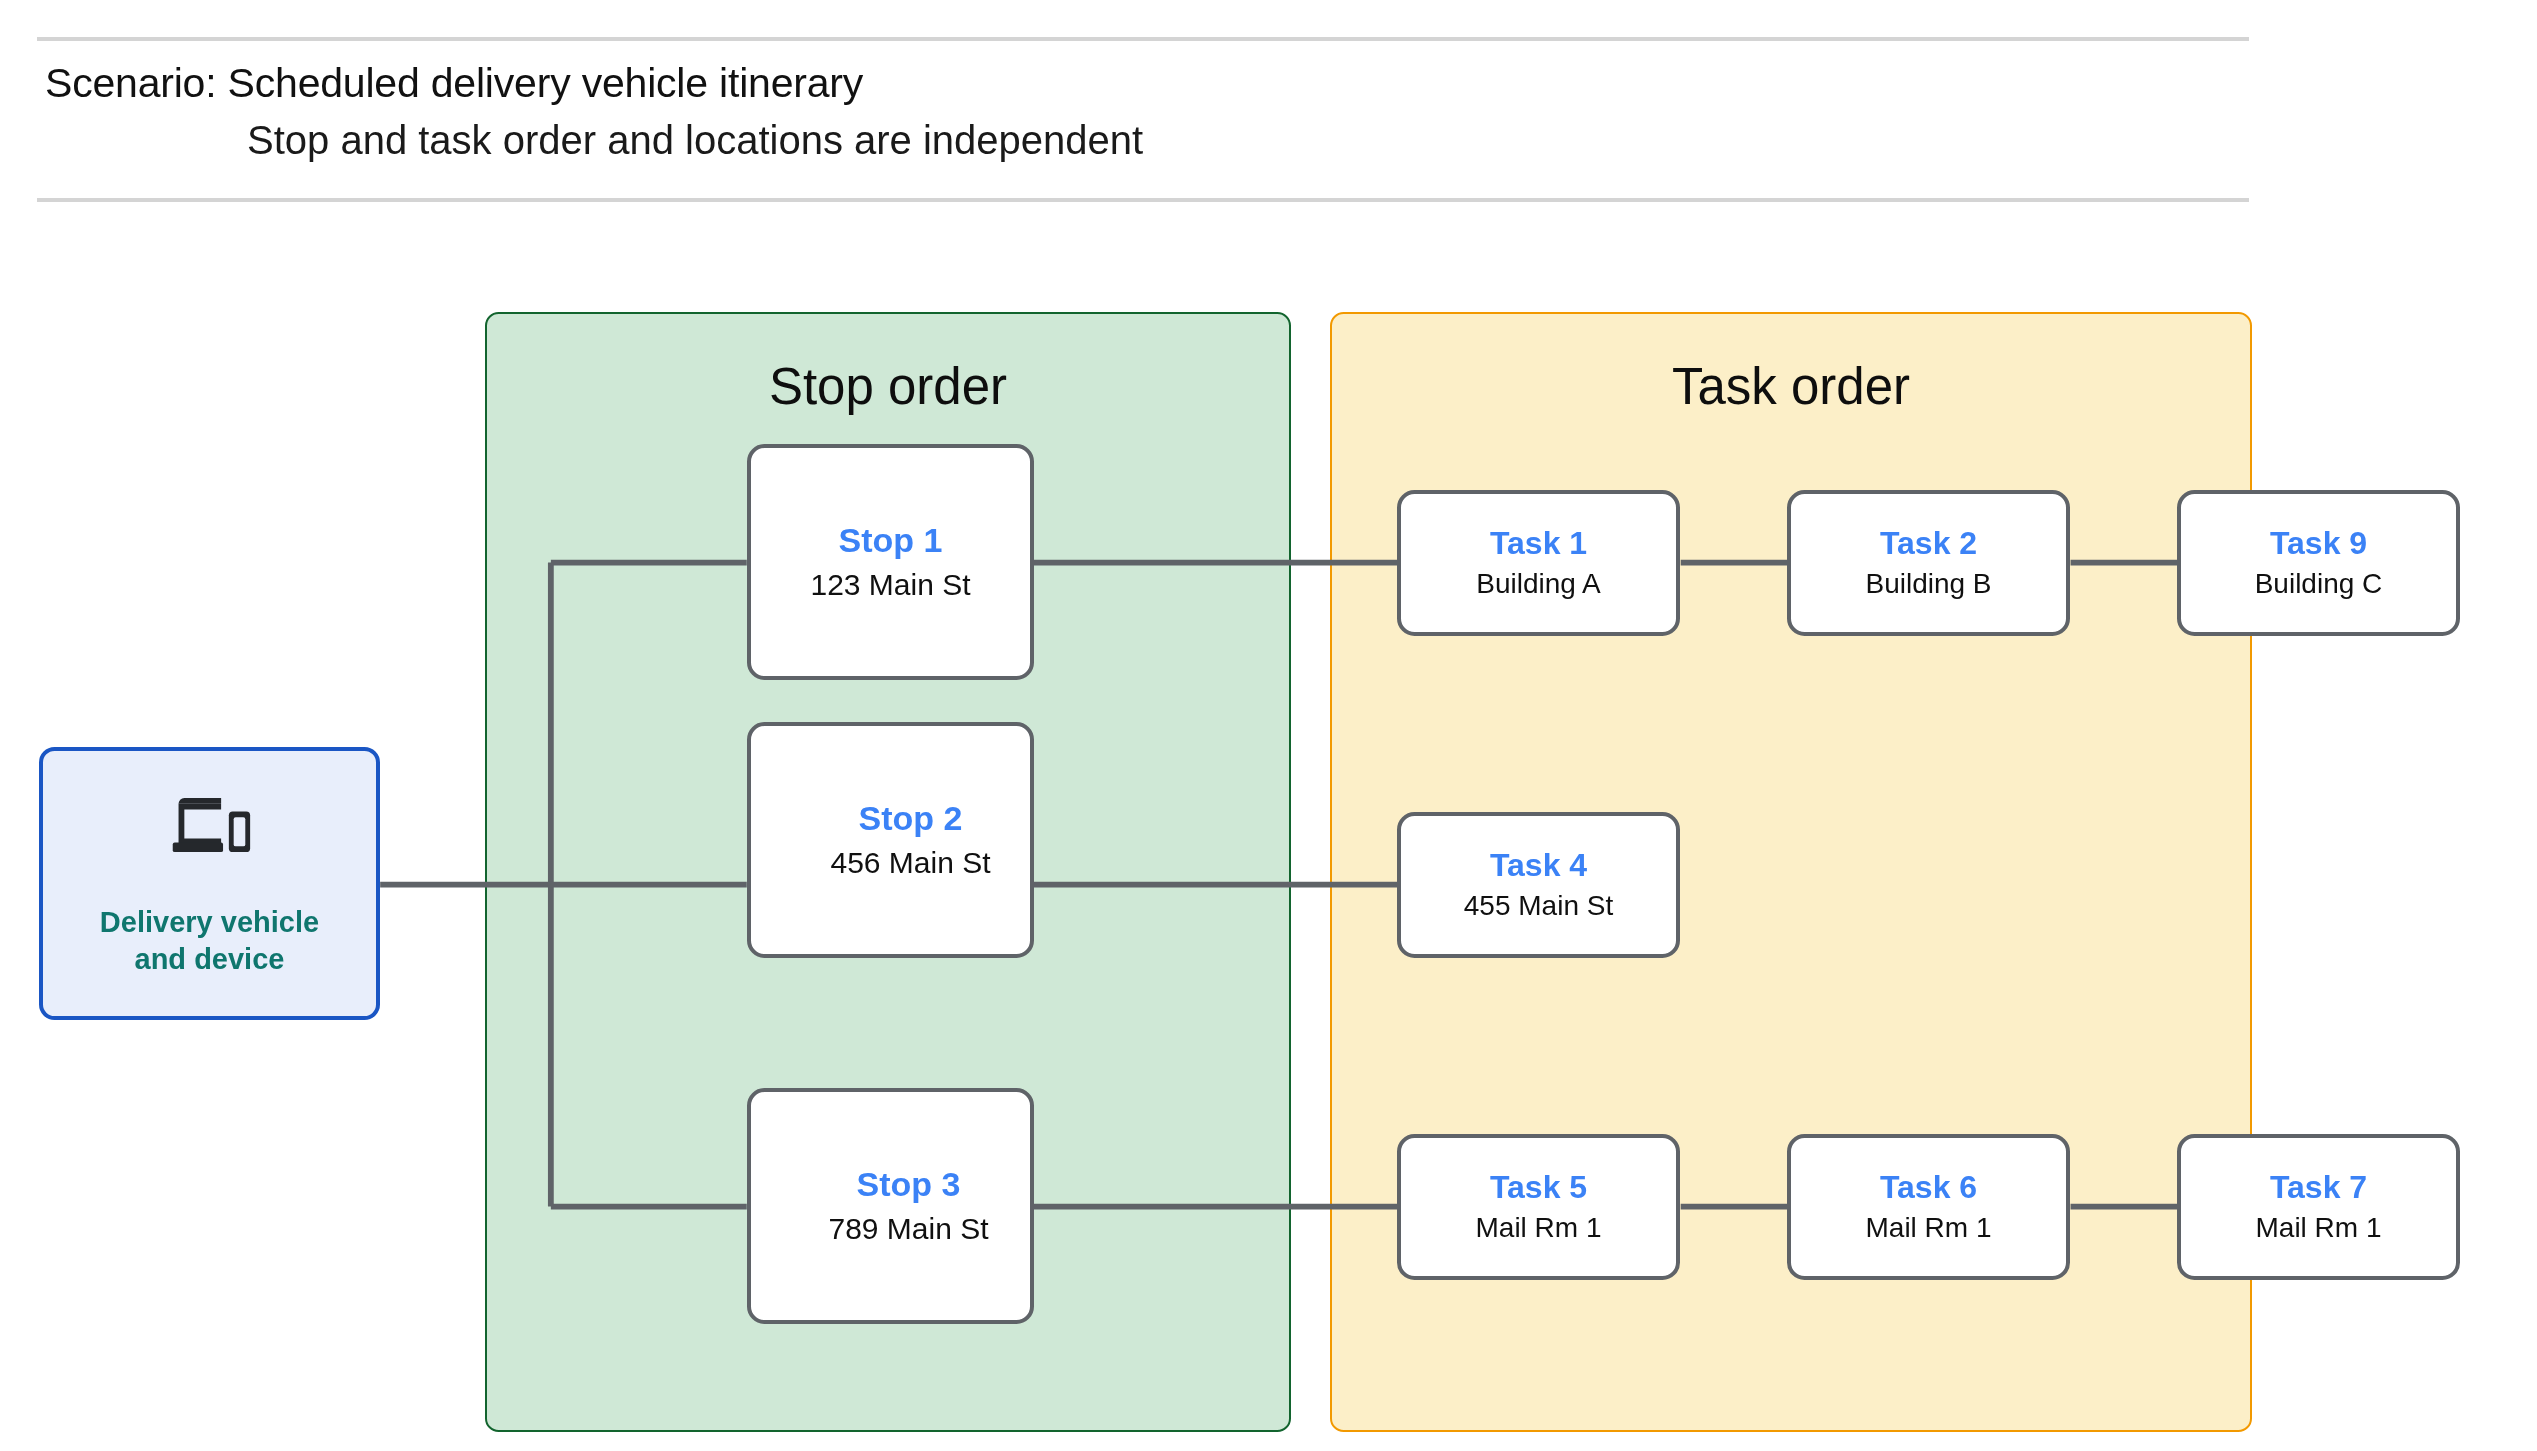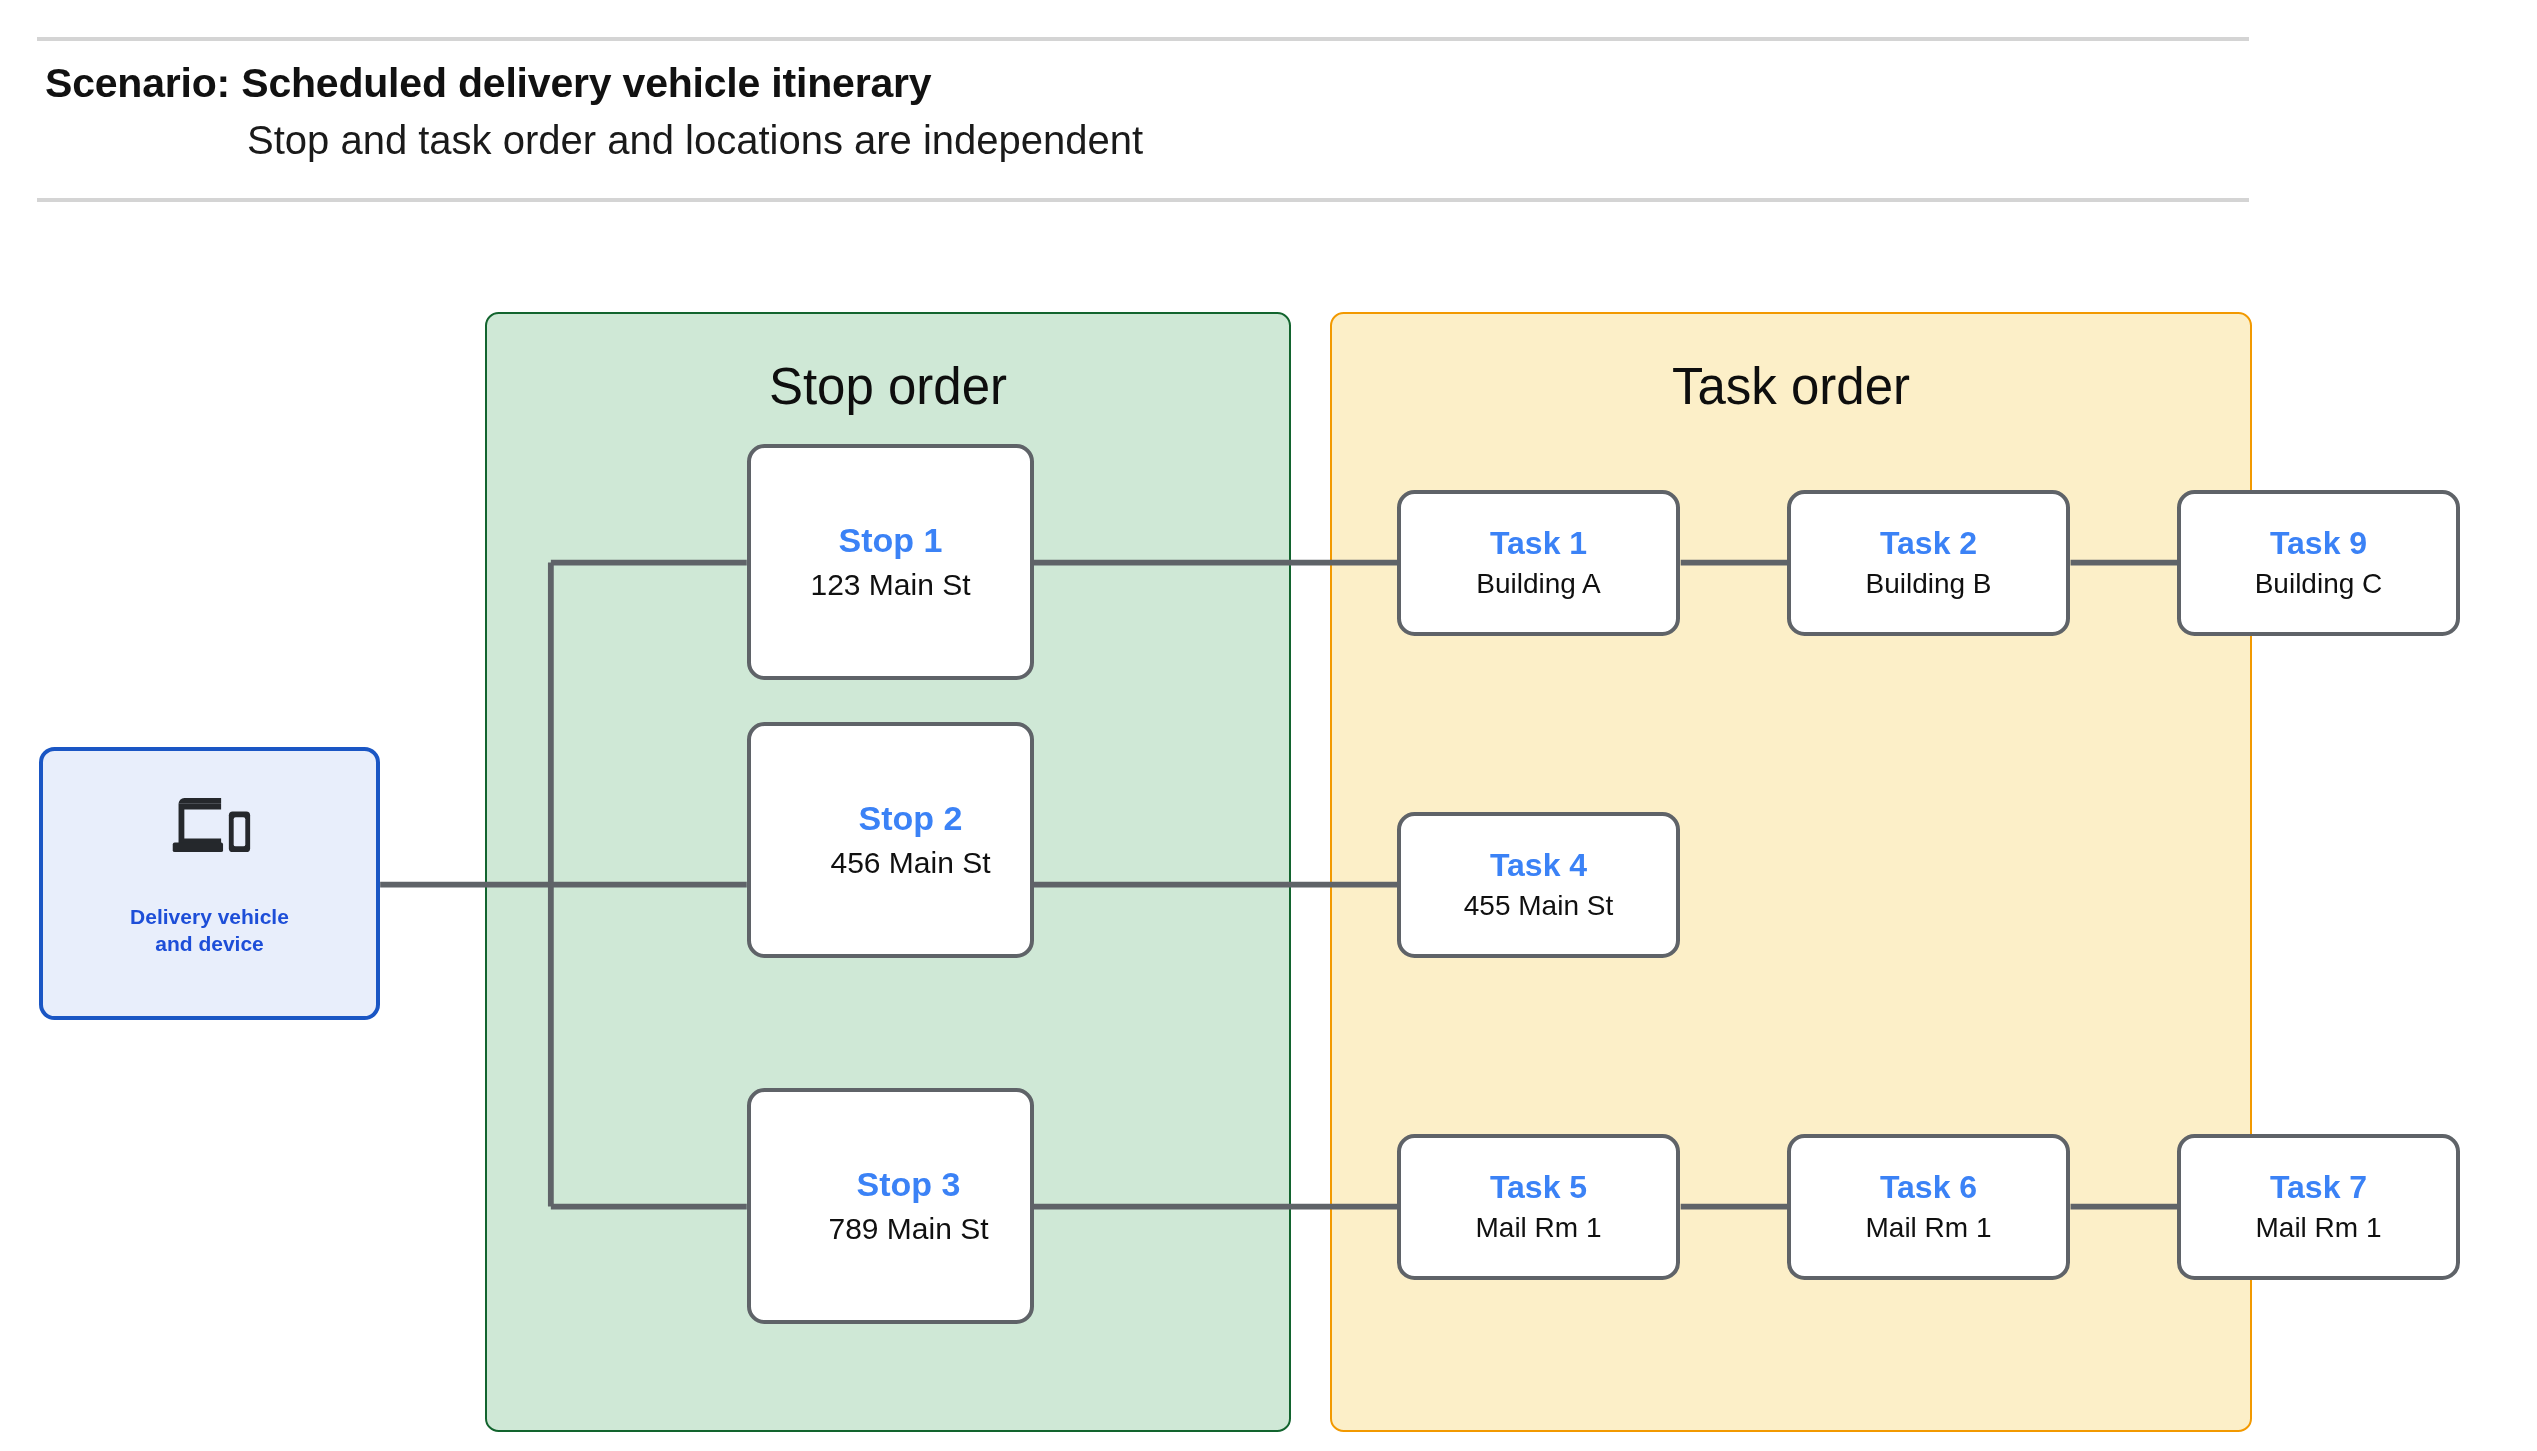--- a/index.html
+++ b/index.html
@@ -14,21 +14,21 @@
   
   .rule {
     position: absolute; left: 37px; width: 2212px; height: 3.9px;
     background: #d4d4d4;
   }
   .rule.top { top: 37px; }
   .rule.bottom { top: 198px; }
 
   .scenario-title {
     position: absolute; left: 45px; top: 60px;
-    font-size: 41px; font-weight: 700; color: #111111;
+    font-size: 41px; font-weight: 400; color: #111111;
     letter-spacing: -0.2px; white-space: nowrap;
   }
   .scenario-subtitle {
     position: absolute; left: 247px; top: 118px;
     font-size: 40px; font-weight: 400; color: #1a1a1a;
     white-space: nowrap;
   }
 
   
   .panel {
@@ -87,22 +87,22 @@
   .vehicle-box {
     position: absolute; left: 39px; top: 747px;
     width: 341px; height: 273px;
     background: #e8eefb; border: 4.8px solid #1a56c4; border-radius: 15.5px;
     display: flex; flex-direction: column;
     align-items: center; justify-content: flex-start;
     padding-top: 45px;
   }
   .vehicle-icon { width: 89px; height: 60px; position: relative; }
   .vehicle-label {
-    margin-top: 48px; font-size: 21px; font-weight: 700;
-    color: #1d4ed8; line-height: 1.28; text-align: center;
+    margin-top: 48px; font-size: 29px; font-weight: 700;
+    color: #0f766e; line-height: 1.28; text-align: center;
   }
 </style>
 </head>
 <body>
 
 <div id="root">
 
   <div class="rule top"></div>
   <div class="rule bottom"></div>
 

